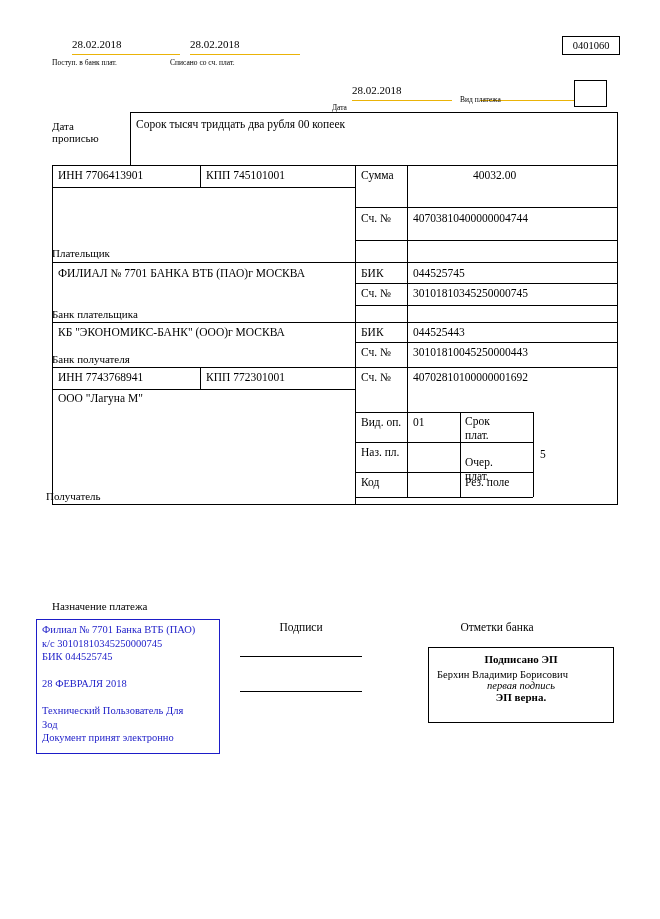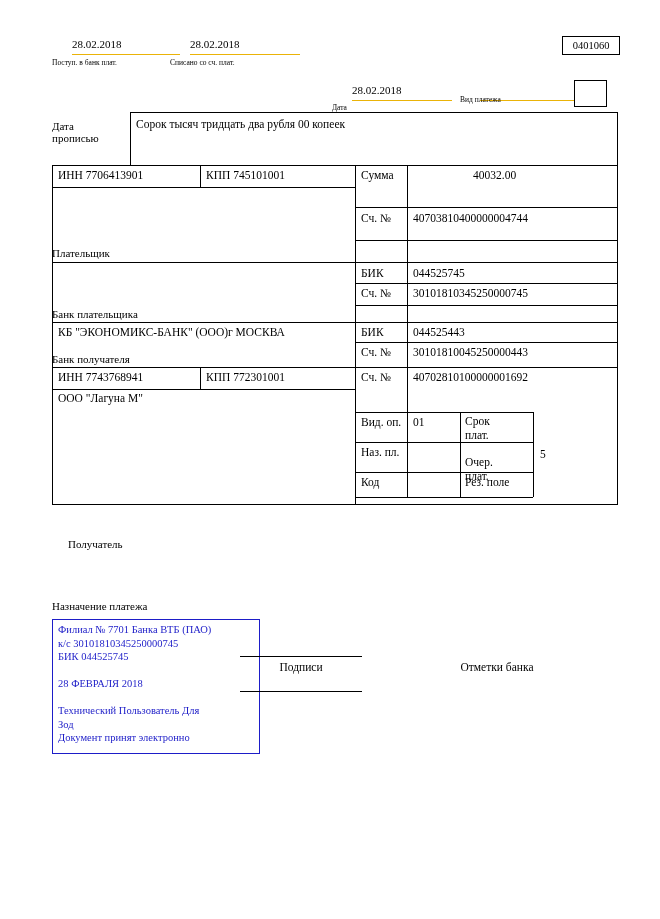--- a/index.html
+++ b/index.html
@@ -4,21 +4,21 @@
 <style>
   * { margin:0; padding:0; box-sizing:border-box; }
   html,body { background:#fff; }
   body { width:660px; height:919px; font-family:"Liberation Serif", serif; color:#000; }
   .page { position:relative; width:660px; height:919px; background:#fff; overflow:hidden; }
   .abs { position:absolute; }
   .t { font-size:11.5px; line-height:1.18; }
   .lbl { font-size:7.5px; line-height:1.1; }
   .cap { font-size:11px; }
   .bold { font-weight:bold; }
-  .ctr { text-align:center;margin-top:40px; }
+  .ctr { text-align:center; }
   .date-underline { border-bottom:1px solid #eab308; font-size:11px; height:17px;margin-left:20px; }
   .code-box { border:1px solid #000; font-size:10.5px; text-align:center; }
   .hl { position:absolute; height:0; border-top:1px solid #000; }
   .vl { position:absolute; width:0; border-left:1px solid #000; }
   .table-rect { position:absolute; border:1px solid #000; }
   .amount-box { position:absolute; border-top:1px solid #000; border-left:1px solid #000; border-right:1px solid #000; }
   .stamp { position:absolute; border:1px solid #1d1dc8; color:#1d1dc8; font-size:10.5px; line-height:13.5px; padding:3px 5px; }
   .sline { min-height:13.5px; white-space:nowrap; }
   .esign-box { position:absolute; border:1px solid #000; }
   .esign-box .e-title { margin-top:5px; font-weight:bold; font-size:11px; text-align:center; }
@@ -74,20 +74,21 @@
   <div class="vl" style="left:533px; top:412px; height:85px;"></div>
 
   <div class="abs t" style="left:58px;  top:169px;">ИНН 7706413901</div>
   <div class="abs t" style="left:206px; top:169px;">КПП 745101001</div>
   <div class="abs t" style="left:361px; top:169px;">Сумма</div>
   <div class="abs t" style="left:434px; top:169px;margin-left:39px;">40032.00</div>
   <div class="abs t" style="left:361px; top:212px;">Сч. №</div>
   <div class="abs t" style="left:413px; top:212px;">40703810400000004744</div>
   <div class="abs cap" style="left:52px; top:247px;">Плательщик</div>
 
+  <div class="abs t" style="left:58px;  top:267px; width:295px;">ФИЛИАЛ № 7701 БАНКА ВТБ (ПАО)г МОСКВА</div>
   <div class="abs t" style="left:361px; top:267px;">БИК</div>
   <div class="abs t" style="left:413px; top:267px;">044525745</div>
   <div class="abs t" style="left:361px; top:287px;">Сч. №</div>
   <div class="abs t" style="left:413px; top:287px;">30101810345250000745</div>
   <div class="abs cap" style="left:52px; top:308px;">Банк плательщика</div>
 
   <div class="abs t" style="left:58px;  top:326px; width:295px;">КБ "ЭКОНОМИКС-БАНК" (ООО)г МОСКВА</div>
   <div class="abs t" style="left:361px; top:326px;">БИК</div>
   <div class="abs t" style="left:413px; top:326px;">044525443</div>
   <div class="abs t" style="left:361px; top:346px;">Сч. №</div>
@@ -101,35 +102,41 @@
   <div class="abs t" style="left:58px;  top:392px; width:295px;">ООО "Лагуна М"</div>
 
   <div class="abs t" style="left:361px; top:416px;">Вид. оп.</div>
   <div class="abs t" style="left:413px; top:416px;">01</div>
   <div class="abs t" style="left:465px; top:415px; width:45px;">Срок плат.</div>
   <div class="abs t" style="left:361px; top:446px;">Наз. пл.</div>
   <div class="abs t" style="left:465px; top:456px; width:45px;">Очер. плат.</div>
   <div class="abs t" style="left:540px; top:448px;">5</div>
   <div class="abs t" style="left:361px; top:476px;text-align:center;">Код</div>
   <div class="abs t" style="left:465px; top:476px; width:66px;">Рез. поле</div>
-  <div class="abs cap" style="left:68px; top:490px;margin-top:48px;">Получатель</div>
+  <div class="abs cap" style="left:46px; top:490px;">Получатель</div>
 
   <div class="abs cap" style="left:52px; top:600px;">Назначение платежа</div>
 
-  <div class="stamp" style="left:52px; top:619px; width:208px; height:135px;">
+  <div class="stamp" style="left:36px; top:619px; width:184px; height:135px;">
     <div class="sline">Филиал № 7701 Банка ВТБ (ПАО)</div>
     <div class="sline">к/с 30101810345250000745</div>
     <div class="sline">БИК 044525745</div>
     <div class="sline"></div>
     <div class="sline">28 ФЕВРАЛЯ 2018</div>
     <div class="sline"></div>
     <div class="sline">Технический Пользователь Для</div>
     <div class="sline">Зод</div>
     <div class="sline">Документ принят электронно</div>
   </div>
 
   <div class="abs t ctr" style="left:240px; top:621px; width:122px;">Подписи</div>
   <div class="hl" style="left:240px; top:656px; width:122px;"></div>
   <div class="hl" style="left:240px; top:691px; width:122px;"></div>
 
   <div class="abs t ctr" style="left:404px; top:621px; width:186px;">Отметки банка</div>
+  <div class="esign-box" style="left:428px; top:647px; width:186px; height:76px;">
+    <div class="e-title">Подписано ЭП</div>
+    <div class="e-signer">Берхин Владимир Борисович</div>
+    <div class="e-kind">первая подпись</div>
+    <div class="e-verdict">ЭП верна.</div>
+  </div>
 
 </div>
 
 </body></html>

